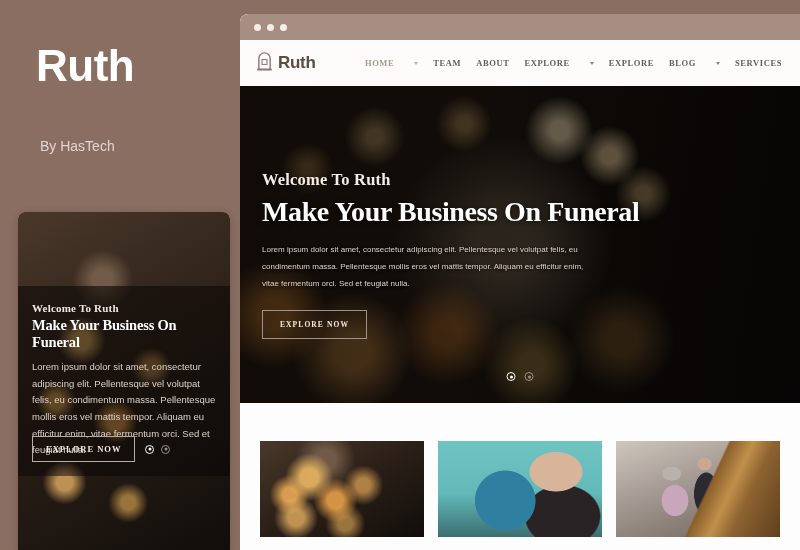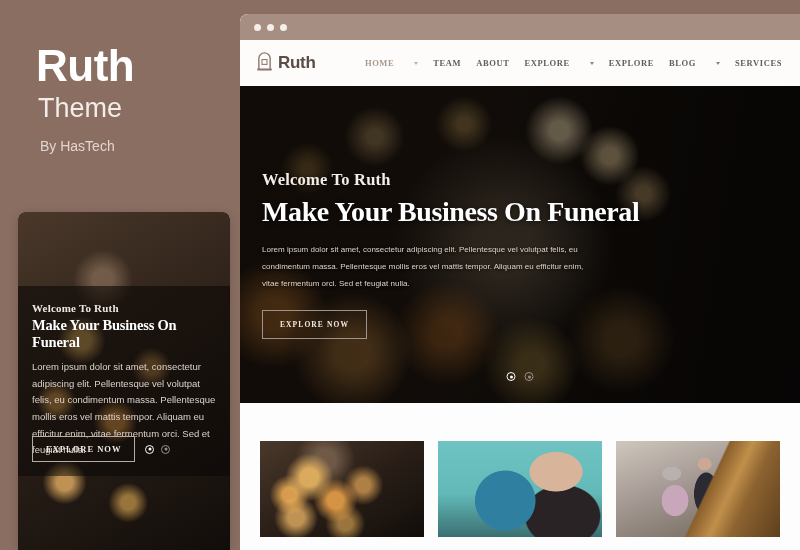--- a/index.html
+++ b/index.html
@@ -253,21 +253,20 @@
       radial-gradient(ellipse 10% 30% at 55% 55%, #2b2a33 0 72%, transparent 76%),
       radial-gradient(ellipse 6% 9% at 54% 24%, #caa893 0 70%, transparent 74%),
       linear-gradient(160deg, #cfc6be 0%, #9e948d 48%, #6b5e52 100%);
   }
 </style>
 </head>
 <body>
 
 <div class="left-panel">
   <div class="promo-title">Ruth</div>
-  <div class="promo-sub">Theme</div>
   <div class="promo-by">By HasTech</div>
 </div>
 
 <div class="mobile">
 
   <div class="mobile-bar">
     <span class="dot"></span>
     <span class="dot"></span>
     <span class="dot"></span>
   </div>

